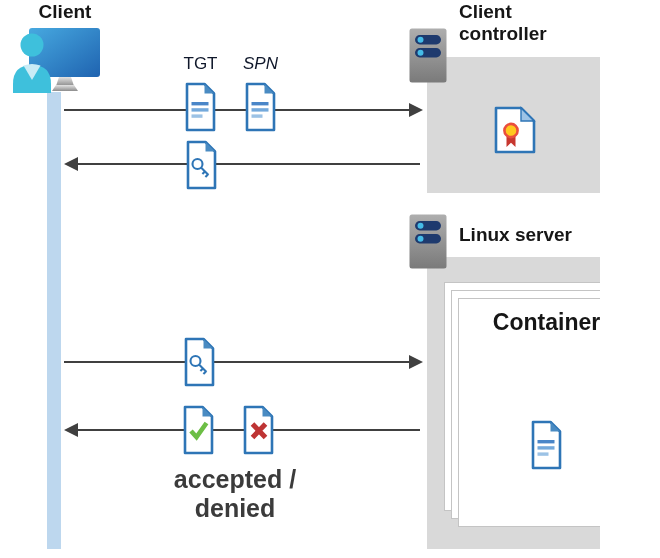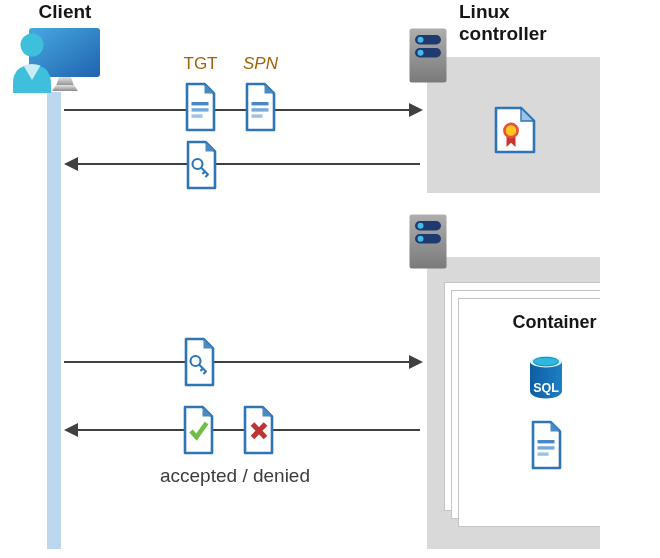--- a/index.html
+++ b/index.html
@@ -1,21 +1,21 @@
 <!DOCTYPE html>
 <html><head>
 <meta charset="utf-8">
 <style>
   html,body{margin:0;padding:0;background:#fff;}
   .stage{position:relative;width:600px;height:558px;background:#ffffff;overflow:hidden;
          font-family:"Liberation Sans",sans-serif;}
   .abs{position:absolute;}
   .label-bold{font-weight:700;color:#161616;font-size:19px;line-height:22px;}
-  .label-reg{font-weight:400;color:#a16207;font-size:17px;}
-  .caption{font-weight:400;color:#3b3b3b;font-size:19px;}
+  .label-reg{font-weight:400;color:#0f172a;font-size:17px;}
+  .caption{font-weight:700;color:#3b3b3b;font-size:25px;}
   .center{text-align:center;}
   .lifeline{left:47px;top:92px;width:14px;height:457px;background:#bdd7ee;}
   .graybox{background:#d9d9d9;}
   .dc-box{left:427px;top:57px;width:173px;height:136px;}
   .linux-box{left:427px;top:257px;width:223px;height:292px;}
   .card{position:absolute;width:175px;height:227px;background:#ffffff;border:1px solid #c4c4c4;}
   .arrow-line{position:absolute;height:2px;background:#404040;}
   .ah-right{position:absolute;width:0;height:0;border-top:7px solid transparent;
             border-bottom:7px solid transparent;border-left:14px solid #404040;}
   .ah-left{position:absolute;width:0;height:0;border-top:7px solid transparent;
@@ -69,52 +69,45 @@
 
   <div class="abs" style="left:409px;top:28px;">
     <svg width="38" height="55" viewBox="0 0 38 55">
       <rect x="0.5" y="0.5" width="37" height="54" rx="2.5" fill="url(#g-srv)"></rect>
       <rect x="6" y="7" width="26" height="9.5" rx="4.75" fill="#1e3a6e"></rect>
       <circle cx="11.5" cy="11.75" r="3" fill="#45bce8"></circle>
       <rect x="6" y="20" width="26" height="9.5" rx="4.75" fill="#1e3a6e"></rect>
       <circle cx="11.5" cy="24.75" r="3" fill="#45bce8"></circle>
     </svg>
   </div>
-  <div class="abs label-bold" style="left:459px;top:1px;width:112px;">Linux controller</div>
+  <div class="abs label-bold" style="left:459px;top:1px;width:112px;">Client controller</div>
   <div class="abs" style="left:494px;top:106px;">
     <svg width="42" height="48" viewBox="0 0 42 48">
       <path d="M2 2 H27 L40 15 V46 H2 Z" fill="#ffffff" stroke="#2e75b6" stroke-width="2.6" stroke-linejoin="round"></path>
       <path d="M27 2 L40 15 H27 Z" fill="#9dc3e6" stroke="#2e75b6" stroke-width="1.4"></path>
       <path d="M12.5 28 H21.5 V41 L17 36.8 L12.5 41 Z" fill="#c7372f"></path>
       <circle cx="17" cy="24.5" r="6.6" fill="#ffc81e" stroke="#ea4e3d" stroke-width="2.6"></circle>
     </svg>
   </div>
 
   <div class="abs" style="left:409px;top:214px;">
     <svg width="38" height="55" viewBox="0 0 38 55">
       <rect x="0.5" y="0.5" width="37" height="54" rx="2.5" fill="url(#g-srv)"></rect>
       <rect x="6" y="7" width="26" height="9.5" rx="4.75" fill="#1e3a6e"></rect>
       <circle cx="11.5" cy="11.75" r="3" fill="#45bce8"></circle>
       <rect x="6" y="20" width="26" height="9.5" rx="4.75" fill="#1e3a6e"></rect>
       <circle cx="11.5" cy="24.75" r="3" fill="#45bce8"></circle>
     </svg>
   </div>
+  <div class="abs label-bold" style="left:459px;top:224px;width:170px;">Linux server</div>
 
   <div class="card" style="left:444px;top:282px;"></div>
   <div class="card" style="left:451px;top:290px;"></div>
   <div class="card" style="left:458px;top:298px;">
-    <div class="abs label-bold center" style="left:8px;top:12px;width:175px;font-size:18px;">Container</div>
-    <div class="abs" style="left:69px;top:55px;">
-      <svg width="36" height="46" viewBox="0 0 36 46">
-        <path d="M2 7.5 V37 C2 41.5 9 44.5 18 44.5 C27 44.5 34 41.5 34 37 V7.5 Z" fill="url(#g-sql)"></path>
-        <ellipse cx="18" cy="7.5" rx="16" ry="6" fill="#d9f3fa"></ellipse>
-        <ellipse cx="18" cy="7.6" rx="12.6" ry="4.3" fill="#2fb7e0" stroke="#128bb4" stroke-width="1"></ellipse>
-        <text x="18" y="37.5" text-anchor="middle" font-size="12.5" font-weight="bold" fill="#ffffff" font-family="Liberation Sans, sans-serif">SQL</text>
-      </svg>
-    </div>
+    <div class="abs label-bold center" style="left:0;top:12px;width:175px;font-size:23px;">Container</div>
     <div class="abs" style="left:71px;top:121px;">
       <svg width="33" height="50" viewBox="0 0 31 50">
         <path d="M2 2 H19.5 L29 11.5 V48 H2 Z" fill="#ffffff" stroke="#2e75b6" stroke-width="2.6" stroke-linejoin="round"></path>
         <path d="M19.5 2 L29 11.5 H19.5 Z" fill="#4a8bc2"></path>
         <rect x="6.5" y="20" width="17" height="3.4" fill="#4a86c8"></rect>
         <rect x="6.5" y="26.2" width="17" height="3.4" fill="#74a9db"></rect>
         <rect x="6.5" y="32.4" width="11" height="3.4" fill="#9cc2e5"></rect>
       </svg>
     </div>
   </div>

